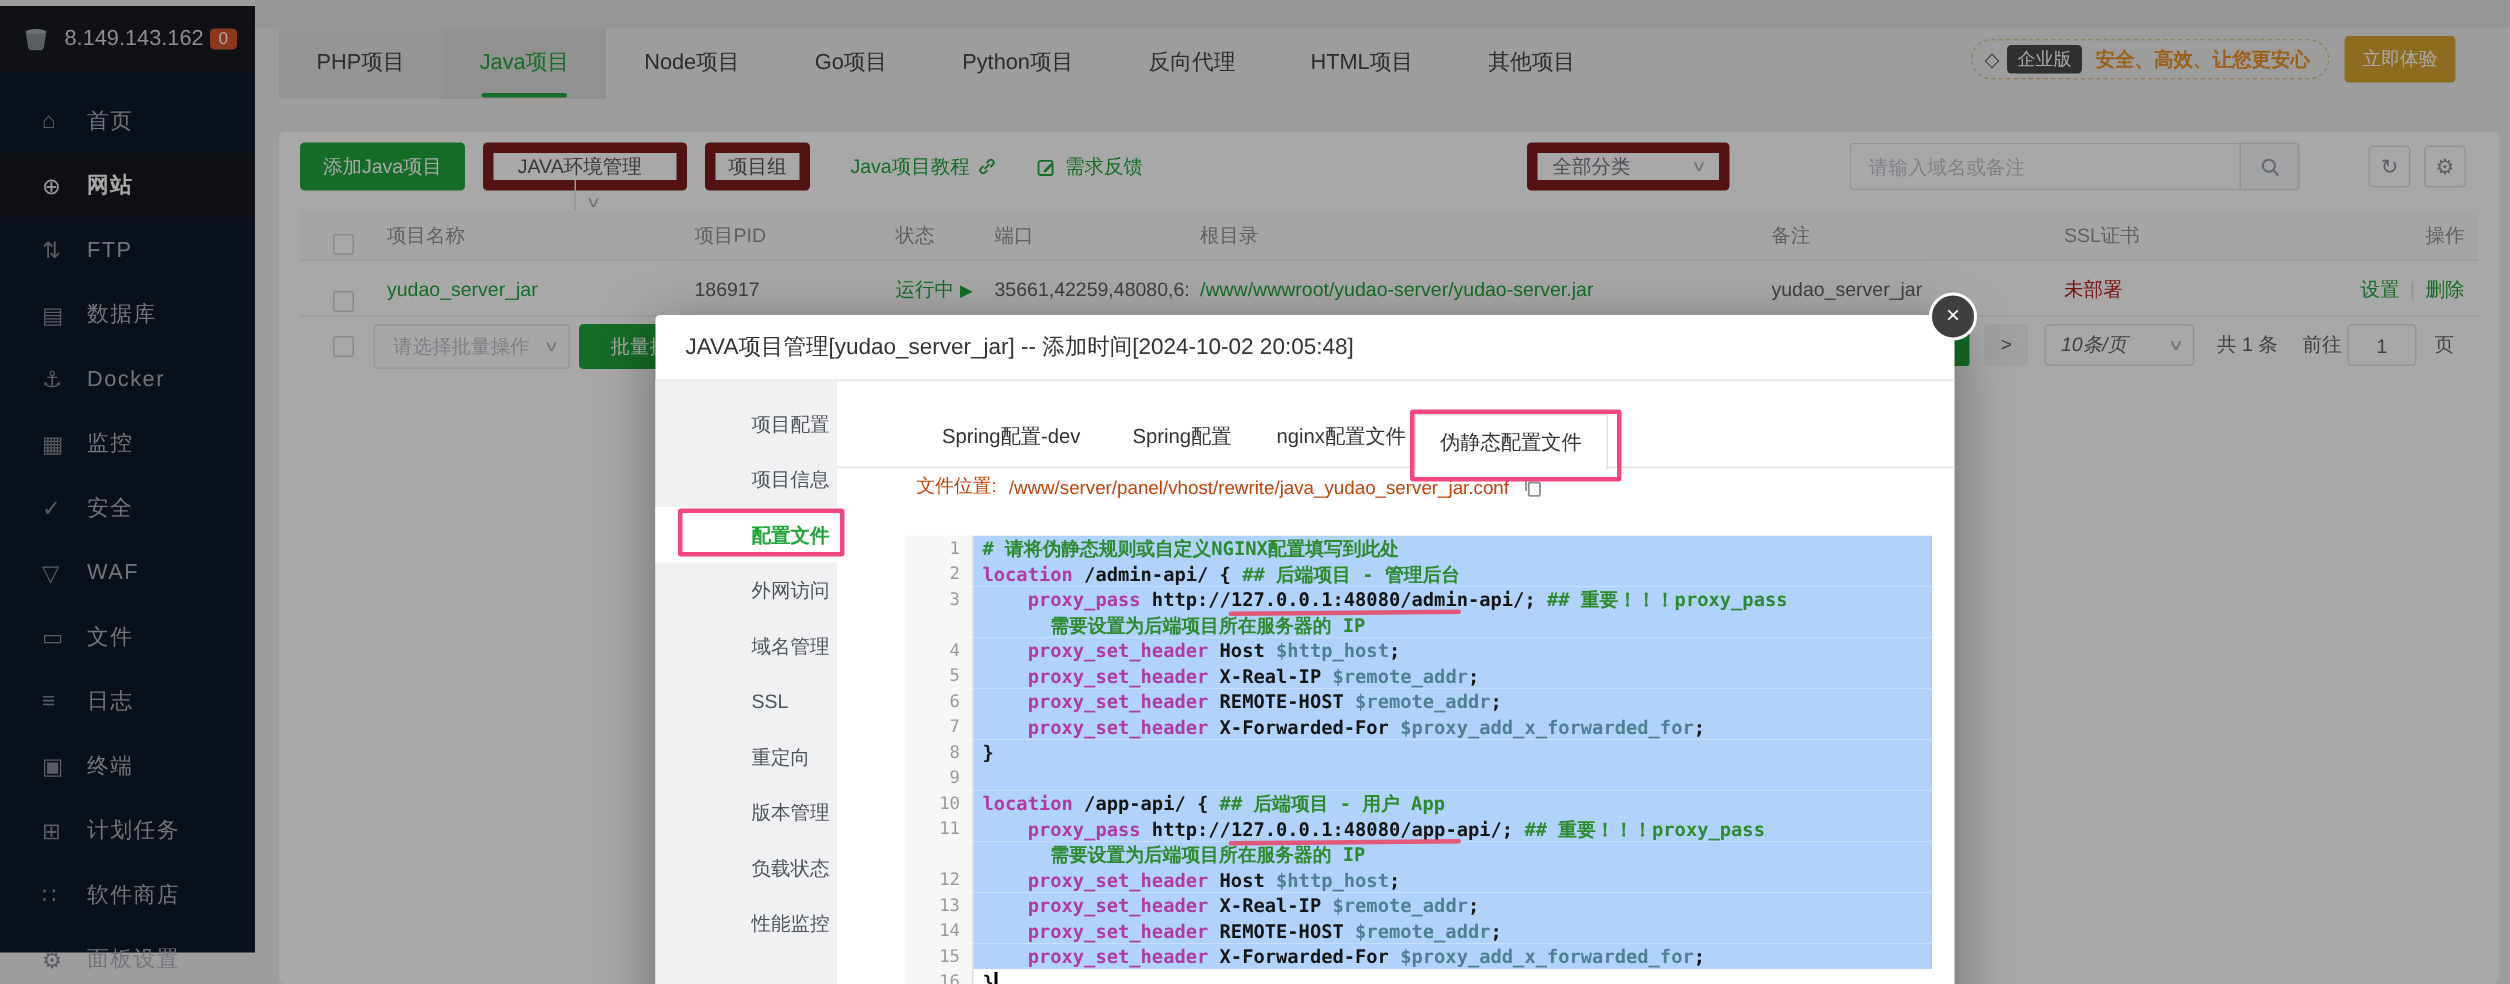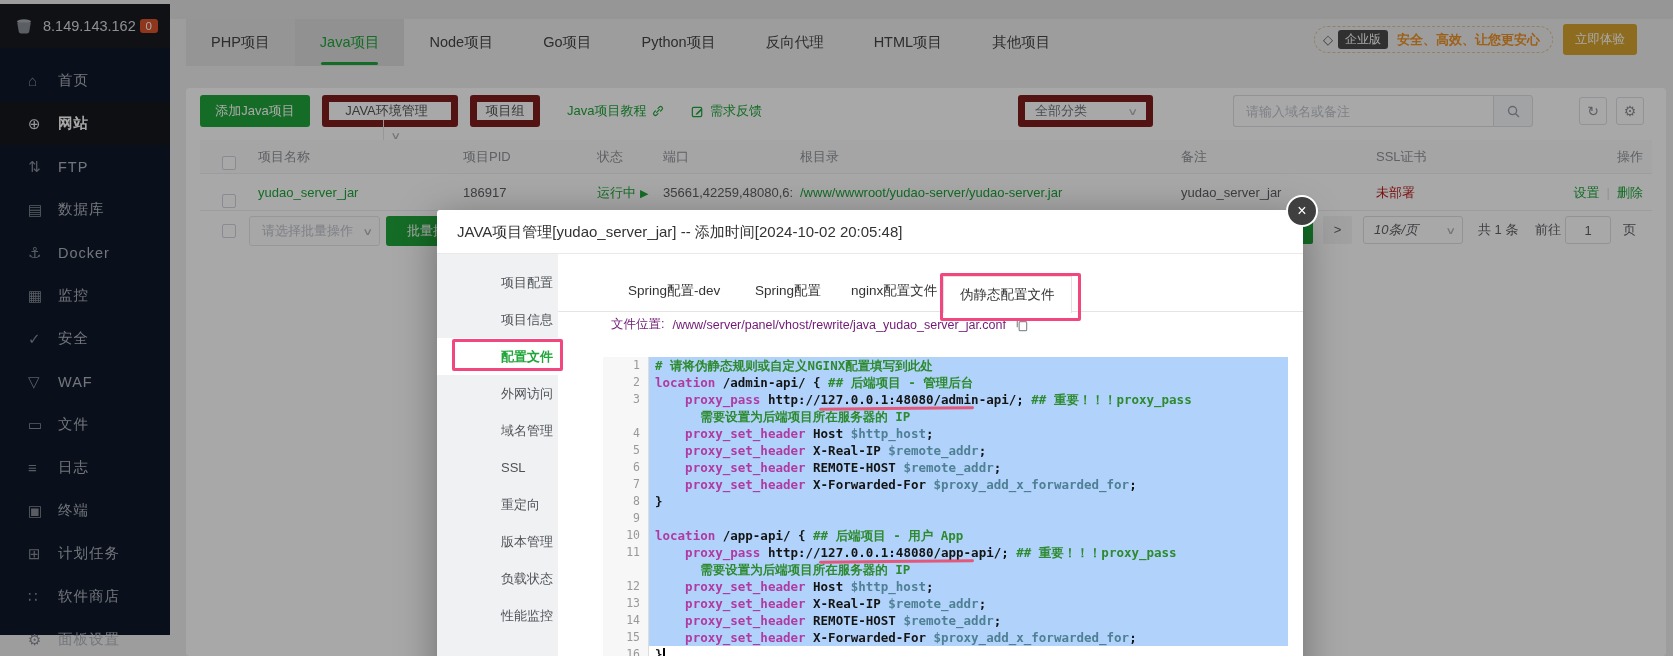--- a/index.html
+++ b/index.html
@@ -96,21 +96,21 @@
   .m-menu { position:absolute; left:0; top:44px; bottom:0; width:121px; background:#f0f1f2; padding-top:10px; }
   .m-item { height:37px; line-height:37px; padding-left:64px; font-size:13px; color:#4f5358; cursor:pointer; white-space:nowrap; }
   .m-item.active { background:#fff; color:#20a53a; font-weight:bold; }
   .m-tabs { position:absolute; left:121px; right:0; top:60px; height:42px; border-bottom:1px solid #e4e4e4; }
   .m-tab { position:absolute; line-height:42px; font-size:13.5px; color:#333; cursor:pointer; white-space:nowrap; }
   .m-tab.t0 { left:70px; } .m-tab.t1 { left:197px; } .m-tab.t2 { left:293px; }
   .m-tab.active { left:385px; top:6px; height:37px; line-height:35px; background:#fff; border:1px solid #e2e2e2; border-bottom:none; padding:0 16px; z-index:2; }
   .ann { position:absolute; border:3px solid #f2467e; border-radius:2px; z-index:6; pointer-events:none; }
   .ann-menu { left:15px; top:129px; width:111px; height:32px; }
   .ann-tab { left:503px; top:63px; width:141px; height:48px; }
-  .m-file { position:absolute; left:174px; top:106px; display:flex; align-items:center; gap:8px; font-size:12.5px; color:#701a75; }
+  .m-file { position:absolute; left:174px; top:106px; display:flex; align-items:center; gap:8px; font-size:12.5px; color:#c2410c; }
   .copy-ico { cursor:pointer; }
 
   
   .editor { position:absolute; left:166px; top:147px; width:685px; bottom:0; overflow:hidden; font-family:"DejaVu Sans Mono","Liberation Mono",monospace; }
   .crow { display:flex; height:17px; }
   .gut { width:46px; flex:none; background:#f7f7f7; border-right:1px solid #ddd; text-align:right; padding-right:8px; color:#999; font-size:11.5px; line-height:17px; }
   .cline { flex:1; padding-left:6px; white-space:pre; font-size:12.5px; line-height:17px; font-weight:600; }
   .crow.sel .cline { background:#b1d3fb; }
   .tok-c { color:#2d8a2e; }
   .tok-k { color:#b03aa2; }

